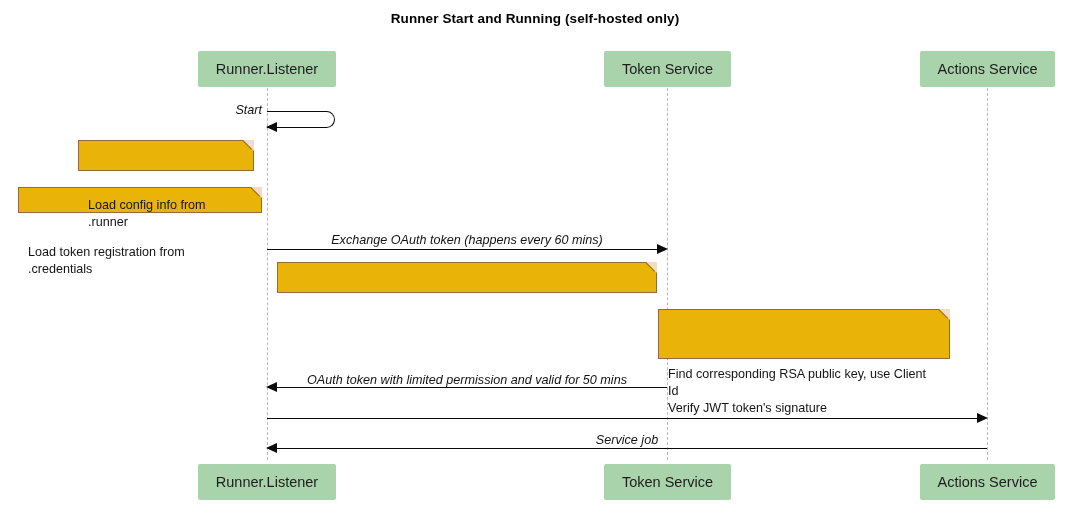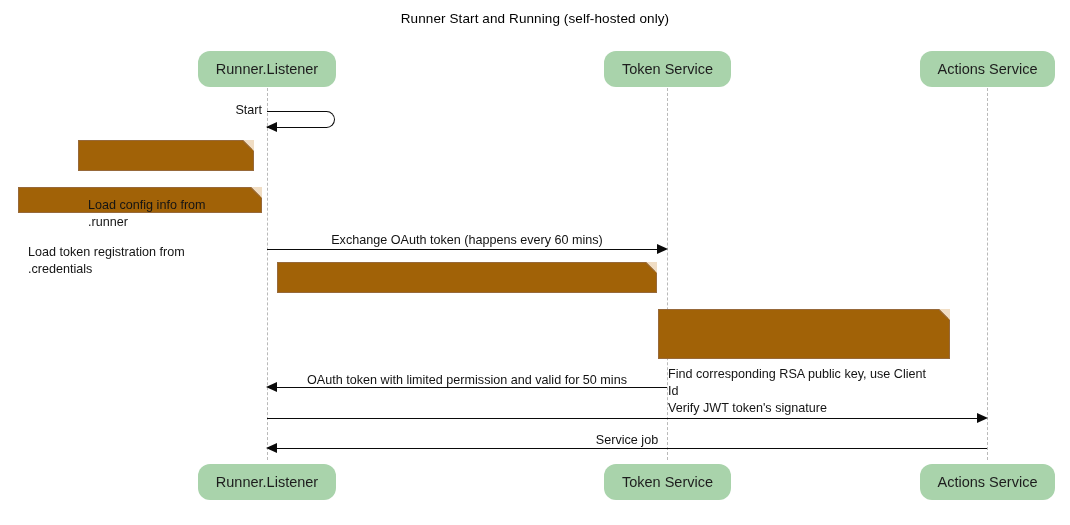--- a/index.html
+++ b/index.html
@@ -23,47 +23,47 @@
     width: 1070px;
     height: 525px;
   }
   .diagram-title {
     position: absolute;
     left: 0;
     top: 11px;
     width: 1070px;
     text-align: center;
     font-size: 13.5px;
-    font-weight: normal;
+    font-weight: bold;
     letter-spacing: 0.1px;
   }
   
   .lifeline {
     position: absolute;
     width: 0;
     border-left: 1.4px dashed #b9b9b9;
   }
   
   .participant {
     position: absolute;
     height: 36px;
-    border-radius: 12px;
+    border-radius: 2px;
     background: #a9d3ab;
     display: flex;
     align-items: center;
     justify-content: center;
     font-size: 14.5px;
     color: #1d1d1d;
     box-sizing: border-box;
     white-space: nowrap;
   }
   
   .note {
     position: absolute;
-    background: #a16207;
+    background: #eab308;
     border: 1px solid #97693a;
     box-sizing: border-box;
     font-size: 12.6px;
     color: #141414;
     line-height: 17px;
     padding: 5px 9px 19px 9px;
     white-space: pre-line;
   }
   .note .fold {
     position: absolute;
@@ -114,20 +114,21 @@
     border-top: 5.5px solid transparent;
     border-bottom: 5.5px solid transparent;
     border-right: 11px solid #0a0a0a;
   }
   .msg-label {
     position: absolute;
     font-size: 12.6px;
     color: #121212;
     white-space: nowrap;
     text-align: center;
+    font-style: italic;
   }
   .msg-label.right-aligned { text-align: right; }
   
   .selfmsg {
     position: absolute;
     box-sizing: border-box;
     border: 1.5px solid #0a0a0a;
     border-left: none;
     border-radius: 0 11px 11px 0;
     background: transparent;

